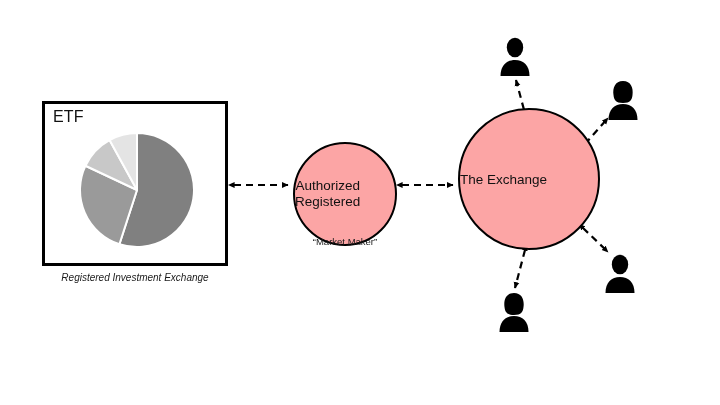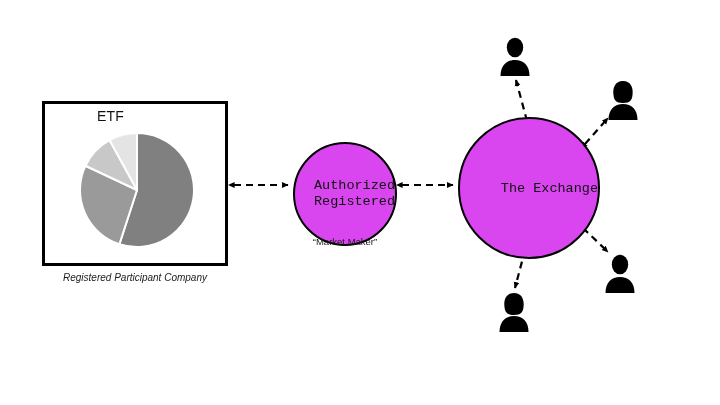--- a/index.html
+++ b/index.html
@@ -34,25 +34,24 @@
     width: 186px;
     height: 165px;
     border: 3px solid #000000;
     background: #ffffff;
     box-sizing: border-box;
   }
   .etf-label {
     position: absolute;
     left: 53px;
     top: 108px;
-    font-size: 14px;
+    font-size: 16px;
     color: #111111;
     letter-spacing: 0.2px;
     white-space: nowrap;
-    margin-left: 44px;
   }
   .etf-caption {
     position: absolute;
     left: 42px;
     top: 272px;
     width: 186px;
     text-align: center;
     font-size: 10px;
     font-style: italic;
     color: #1a1a1a;
@@ -67,27 +66,26 @@
     width: 116px;
     height: 116px;
   }
   .pie-wrap svg { display: block; width: 116px; height: 116px; }
 
   
   .node-circle {
     position: absolute;
     border: 2.2px solid #000000;
     border-radius: 50%;
-    background: #d946ef;
+    background: #fca5a5;
     box-sizing: border-box;
     display: flex;
     align-items: center;
-    justify-content: flex-end;
+    justify-content: flex-start;
     text-align: center;
-    font-family: Liberation Mono, monospace;
   }
   .ap-circle {
     left: 293px;
     top: 142px;
     width: 104px;
     height: 104px;
   }
   .ap-text {
     font-size: 13.5px;
     color: #111111;
@@ -98,21 +96,21 @@
     left: 293px;
     top: 236px;
     width: 104px;
     text-align: center;
     font-size: 9.5px;
     color: #1a1a1a;
     white-space: nowrap;
   }
   .exchange-circle {
     left: 458px;
-    top: 117px;
+    top: 108px;
     width: 142px;
     height: 142px;
   }
   .exchange-text {
     font-size: 13.5px;
     color: #111111;
     white-space: nowrap;
   }
 
   
@@ -159,21 +157,21 @@
     <svg viewBox="0 0 116 116" xmlns="http://www.w3.org/2000/svg">
       <g id="pie-slices">
           <path d="M58,58 L58.00,1.00 A57,57 0 1,1 40.39,112.21 Z" fill="#808080" stroke="#ffffff" stroke-width="2" stroke-linejoin="round"></path>
           <path d="M58,58 L40.39,112.21 A57,57 0 0,1 6.42,33.73 Z" fill="#9a9a9a" stroke="#ffffff" stroke-width="2" stroke-linejoin="round"></path>
           <path d="M58,58 L6.42,33.73 A57,57 0 0,1 30.54,8.05 Z" fill="#c8c8c8" stroke="#ffffff" stroke-width="2" stroke-linejoin="round"></path>
           <path d="M58,58 L30.54,8.05 A57,57 0 0,1 58.00,1.00 Z" fill="#e4e4e4" stroke="#ffffff" stroke-width="2" stroke-linejoin="round"></path>
         </g>
     </svg>
   </div>
 
-  <div class="etf-caption">Registered Participant Company</div>
+  <div class="etf-caption">Registered Investment Exchange</div>
 
   <div class="node-circle ap-circle">
     <div class="ap-text">
       <span>Authorized</span><br>
       <span>Registered</span>
     </div>
   </div>
   <div class="ap-caption">“Market Maker”</div>
 
   <div class="node-circle exchange-circle">

